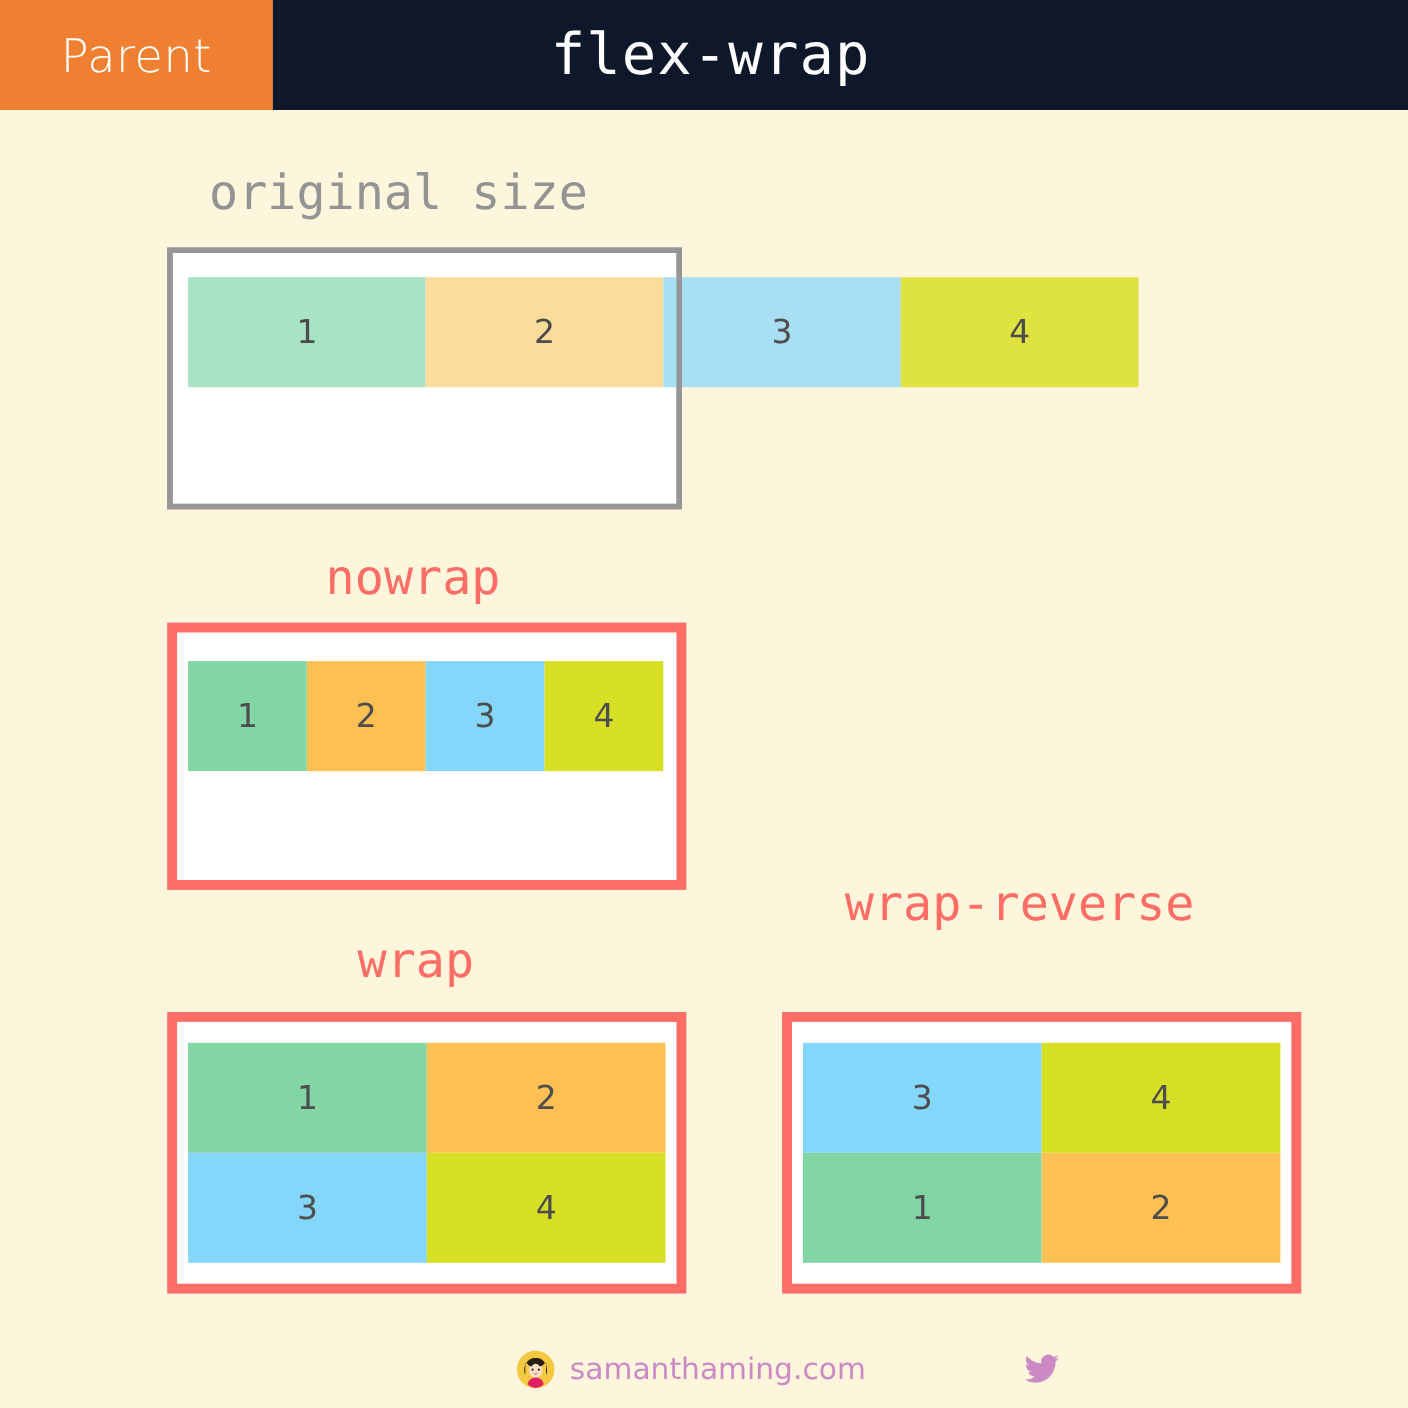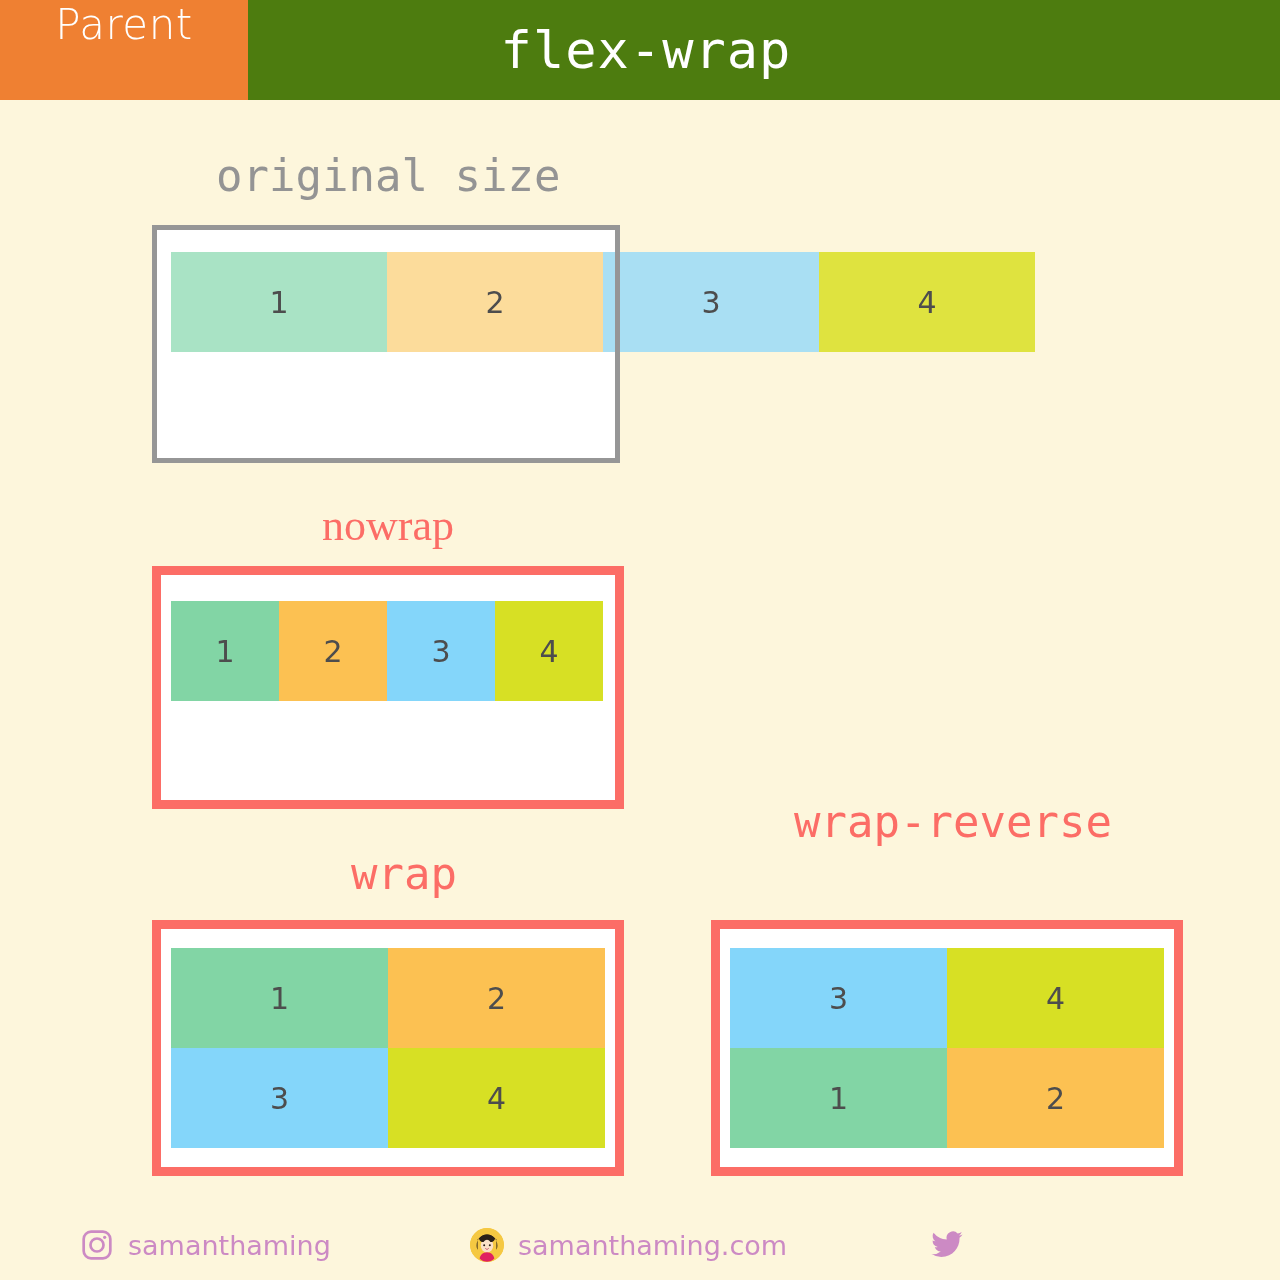--- a/index.html
+++ b/index.html
@@ -23,51 +23,50 @@
     width: 1280px;
     height: 100px;
     display: flex;
     align-items: stretch;
   }
   .parent-tab {
     width: 248px;
     background: #ef8032;
     color: #ffffff;
     display: flex;
-    align-items: flex-start;
+    align-items: center;
     justify-content: center;
     font-family: "DejaVu Sans", sans-serif;
     font-size: 42px;
     font-weight: 300;
     letter-spacing: 0.5px;
   }
   .header-title-bar {
     flex: 1;
-    background: #4d7c0f;
+    background: #0f172a;
     display: flex;
     align-items: center;
     justify-content: center;
     padding-right: 236px;
   }
   .header-title {
     color: #ffffff;
     font-family: "DejaVu Sans Mono", monospace;
     font-size: 52px;
     font-weight: 400;
     letter-spacing: 1px;
   }
 
   
   .sec-label {
     position: absolute;
     font-family: "DejaVu Sans Mono", monospace;
     font-size: 44px;
     font-weight: 400;
     white-space: nowrap;
-    margin-left: 26px;
   }
   .label-gray { color: #949494; }
   .label-red  { color: #fc6d66; }
 
   
   .demo-box {
     position: absolute;
     background: #ffffff;
   }
   .box-gray { border: 5px solid #969696; }
@@ -165,21 +164,21 @@
   <div class="item c3-pale" style="width:216px; height:100px;">
     <span>3</span>
   </div>
   <div class="item c4-pale" style="width:216px; height:100px;">
     <span>4</span>
   </div>
 </div>
 
 <div class="overlay-border" style="left:152px; top:225px; width:468px; height:238px;"></div>
 
-<div class="sec-label label-red" style="left:296px; top:500px;font-family:Liberation Serif, serif;">nowrap</div>
+<div class="sec-label label-red" style="left:296px; top:500px;">nowrap</div>
 
 <div class="demo-box box-red" style="left:152px; top:566px; width:472px; height:243px;"></div>
 
 <div class="items-row" style="left:171px; top:601px;">
   <div class="item c1" style="width:108px; height:100px;">
     <span>1</span>
   </div>
   <div class="item c2" style="width:108px; height:100px;">
     <span>2</span>
   </div>
@@ -224,30 +223,20 @@
   <div class="item c1" style="width:217px; height:100px;">
     <span>1</span>
   </div>
   <div class="item c2" style="width:217px; height:100px;">
     <span>2</span>
   </div>
 </div>
 
 <div class="footer">
 
-  <div class="footer-item" style="left:80px;">
-    <span class="ico">
-      <svg viewBox="0 0 24 24" width="34" height="34" fill="none" stroke="#cc8ac4" stroke-width="1.9">
-        <rect x="2.6" y="2.6" width="18.8" height="18.8" rx="5.2"></rect>
-        <circle cx="12" cy="12" r="4.6"></circle>
-        <circle cx="17.4" cy="6.6" r="1.15" fill="#cc8ac4" stroke="none"></circle>
-      </svg>
-    </span>
-    <span class="footer-text">samanthaming</span>
-  </div>
 
   <div class="footer-item" style="left:470px;">
     <span class="avatar-ico">
       <svg viewBox="0 0 36 36" width="34" height="34">
         <circle cx="18" cy="18" r="18" fill="#f5c842"></circle>
         <path d="M7 18.5c0-7 5-11.5 11-11.5s11 4.5 11 11.5c0 2-0.4 3.6-1 4.6V12H8v11.1c-0.6-1-1-2.6-1-4.6z" fill="#2b2018"></path>
         <ellipse cx="18" cy="18.5" rx="6.6" ry="7.6" fill="#fbe0c8"></ellipse>
         <path d="M9.8 12.2c1.6-3.4 4.6-5.3 8.2-5.3s6.6 1.9 8.2 5.3c-1.3 2.2-3.1 3-4.6 2.6-1.1-1.7-2.3-2.4-3.6-2.4s-2.5 0.7-3.6 2.4c-1.5 0.4-3.3-0.4-4.6-2.6z" fill="#2b2018"></path>
         <circle cx="15" cy="18.2" r="1.05" fill="#2b2018"></circle>
         <circle cx="21" cy="18.2" r="1.05" fill="#2b2018"></circle>

